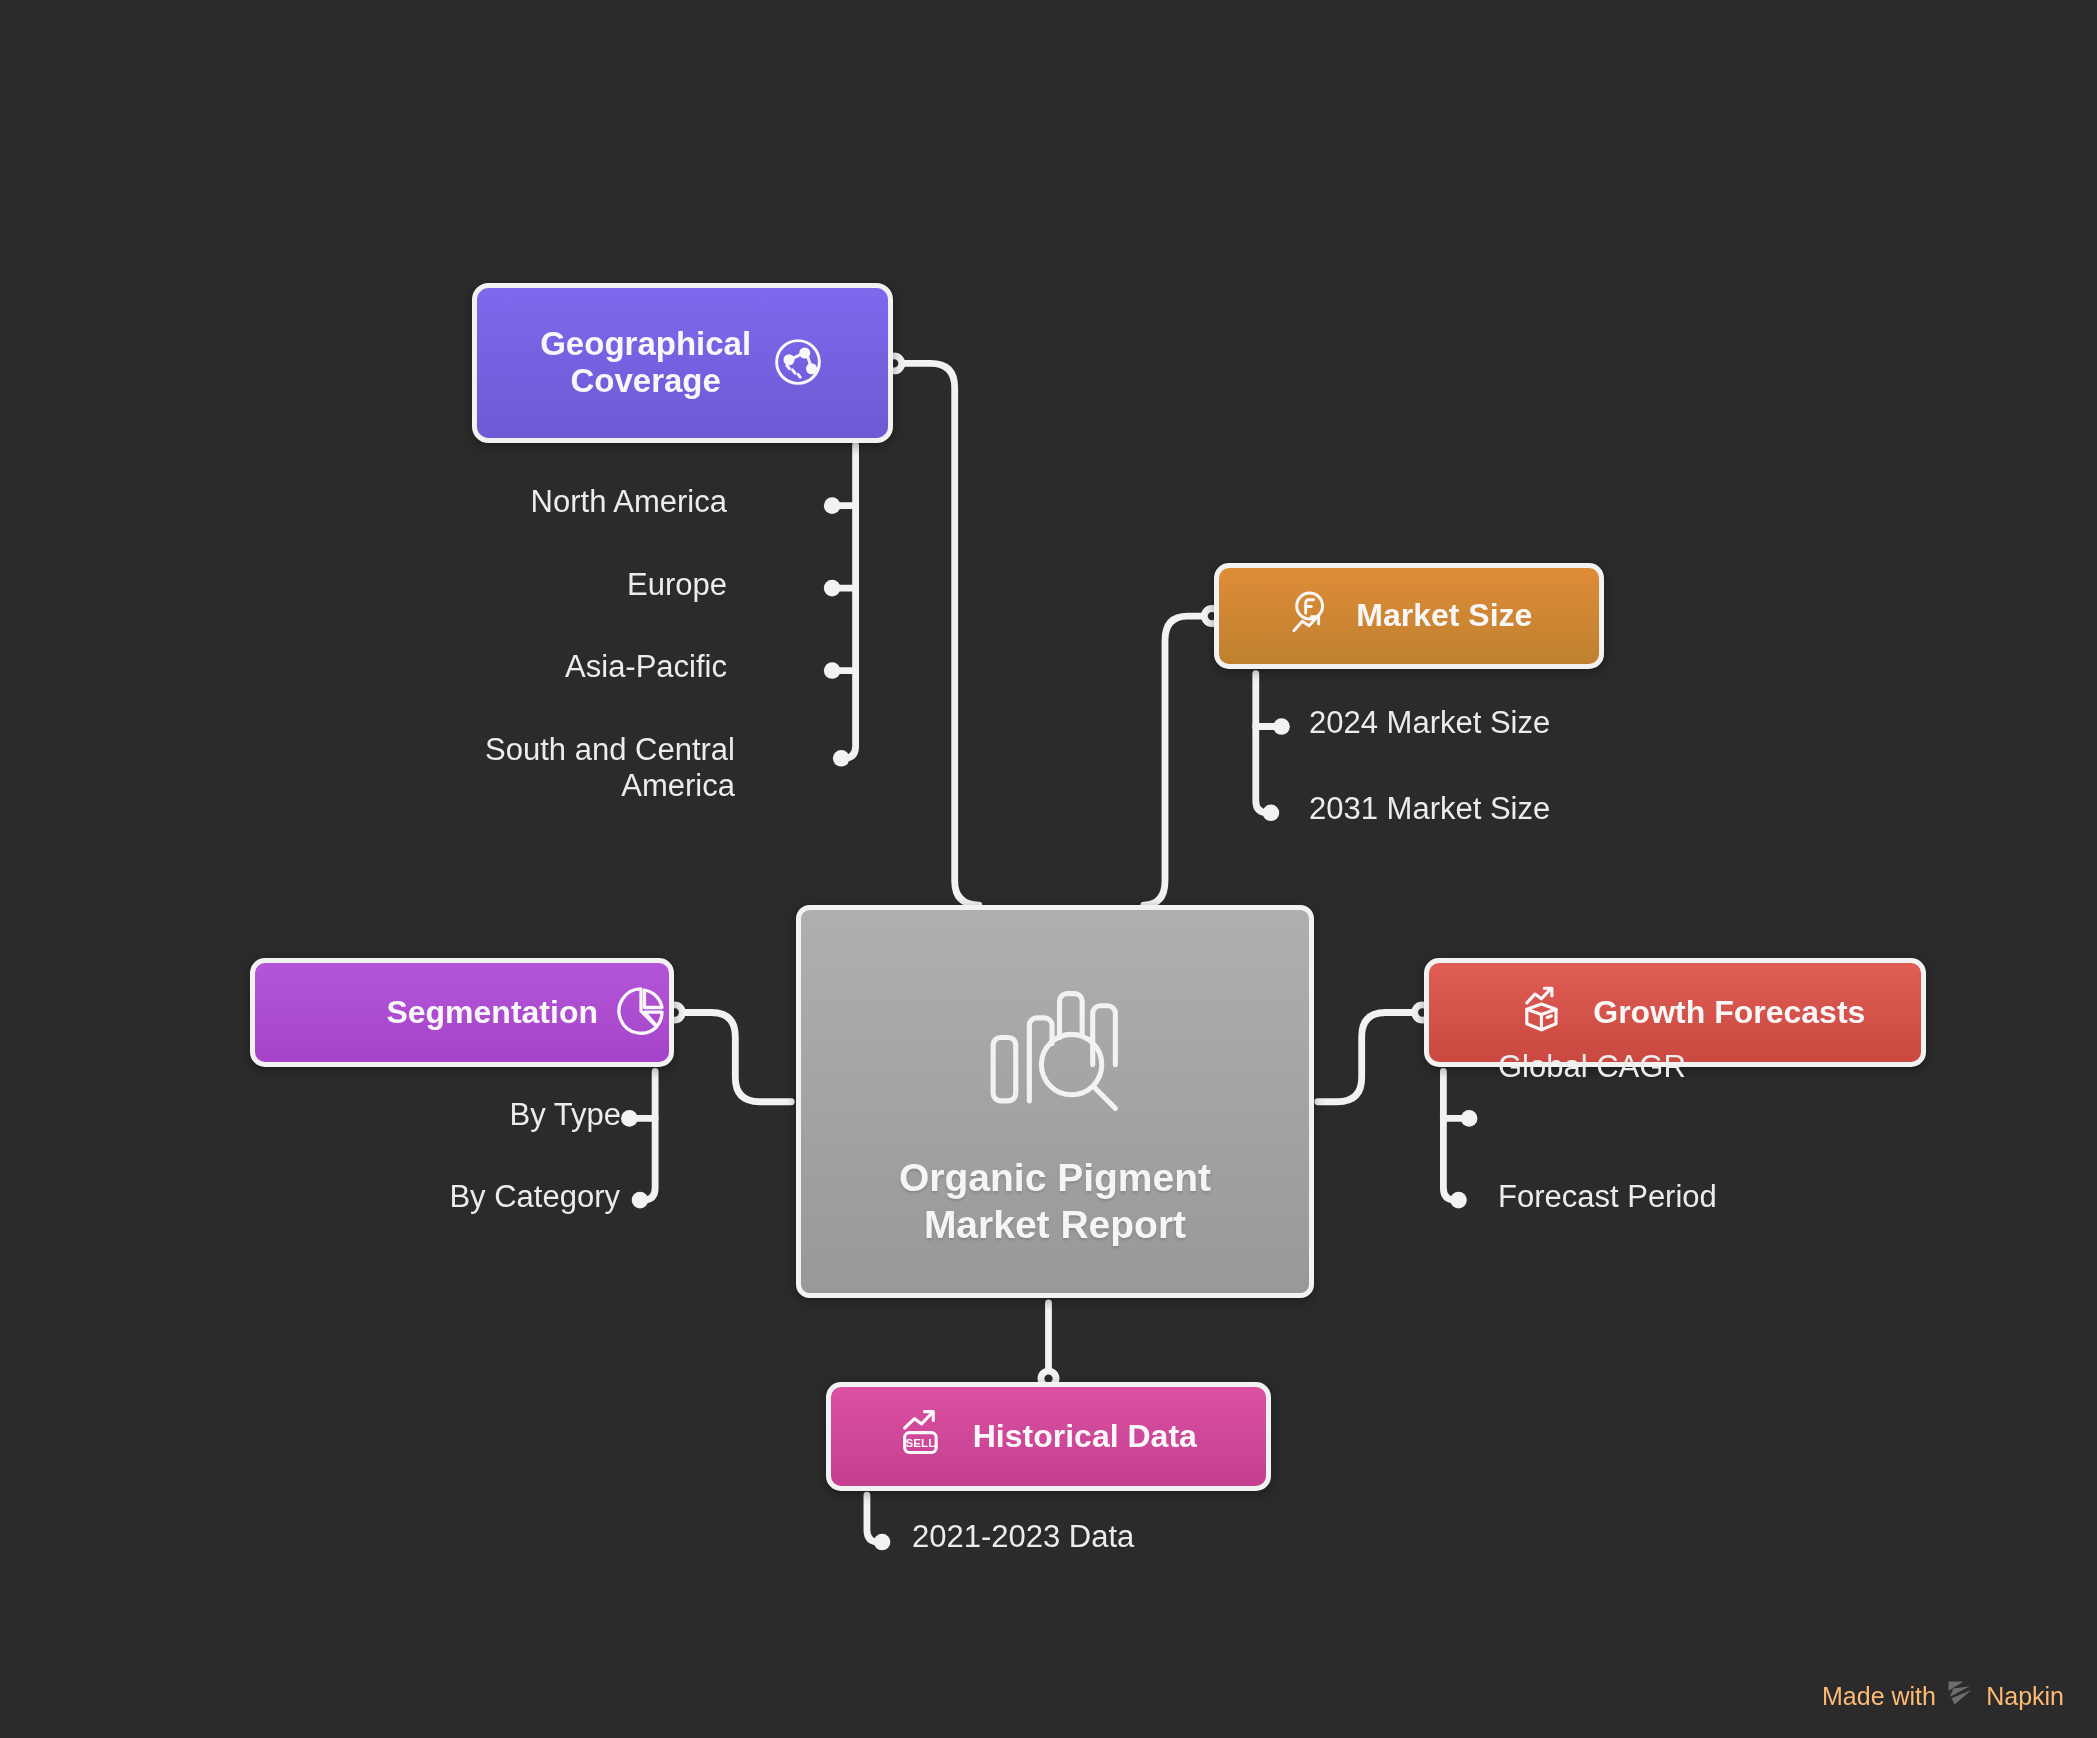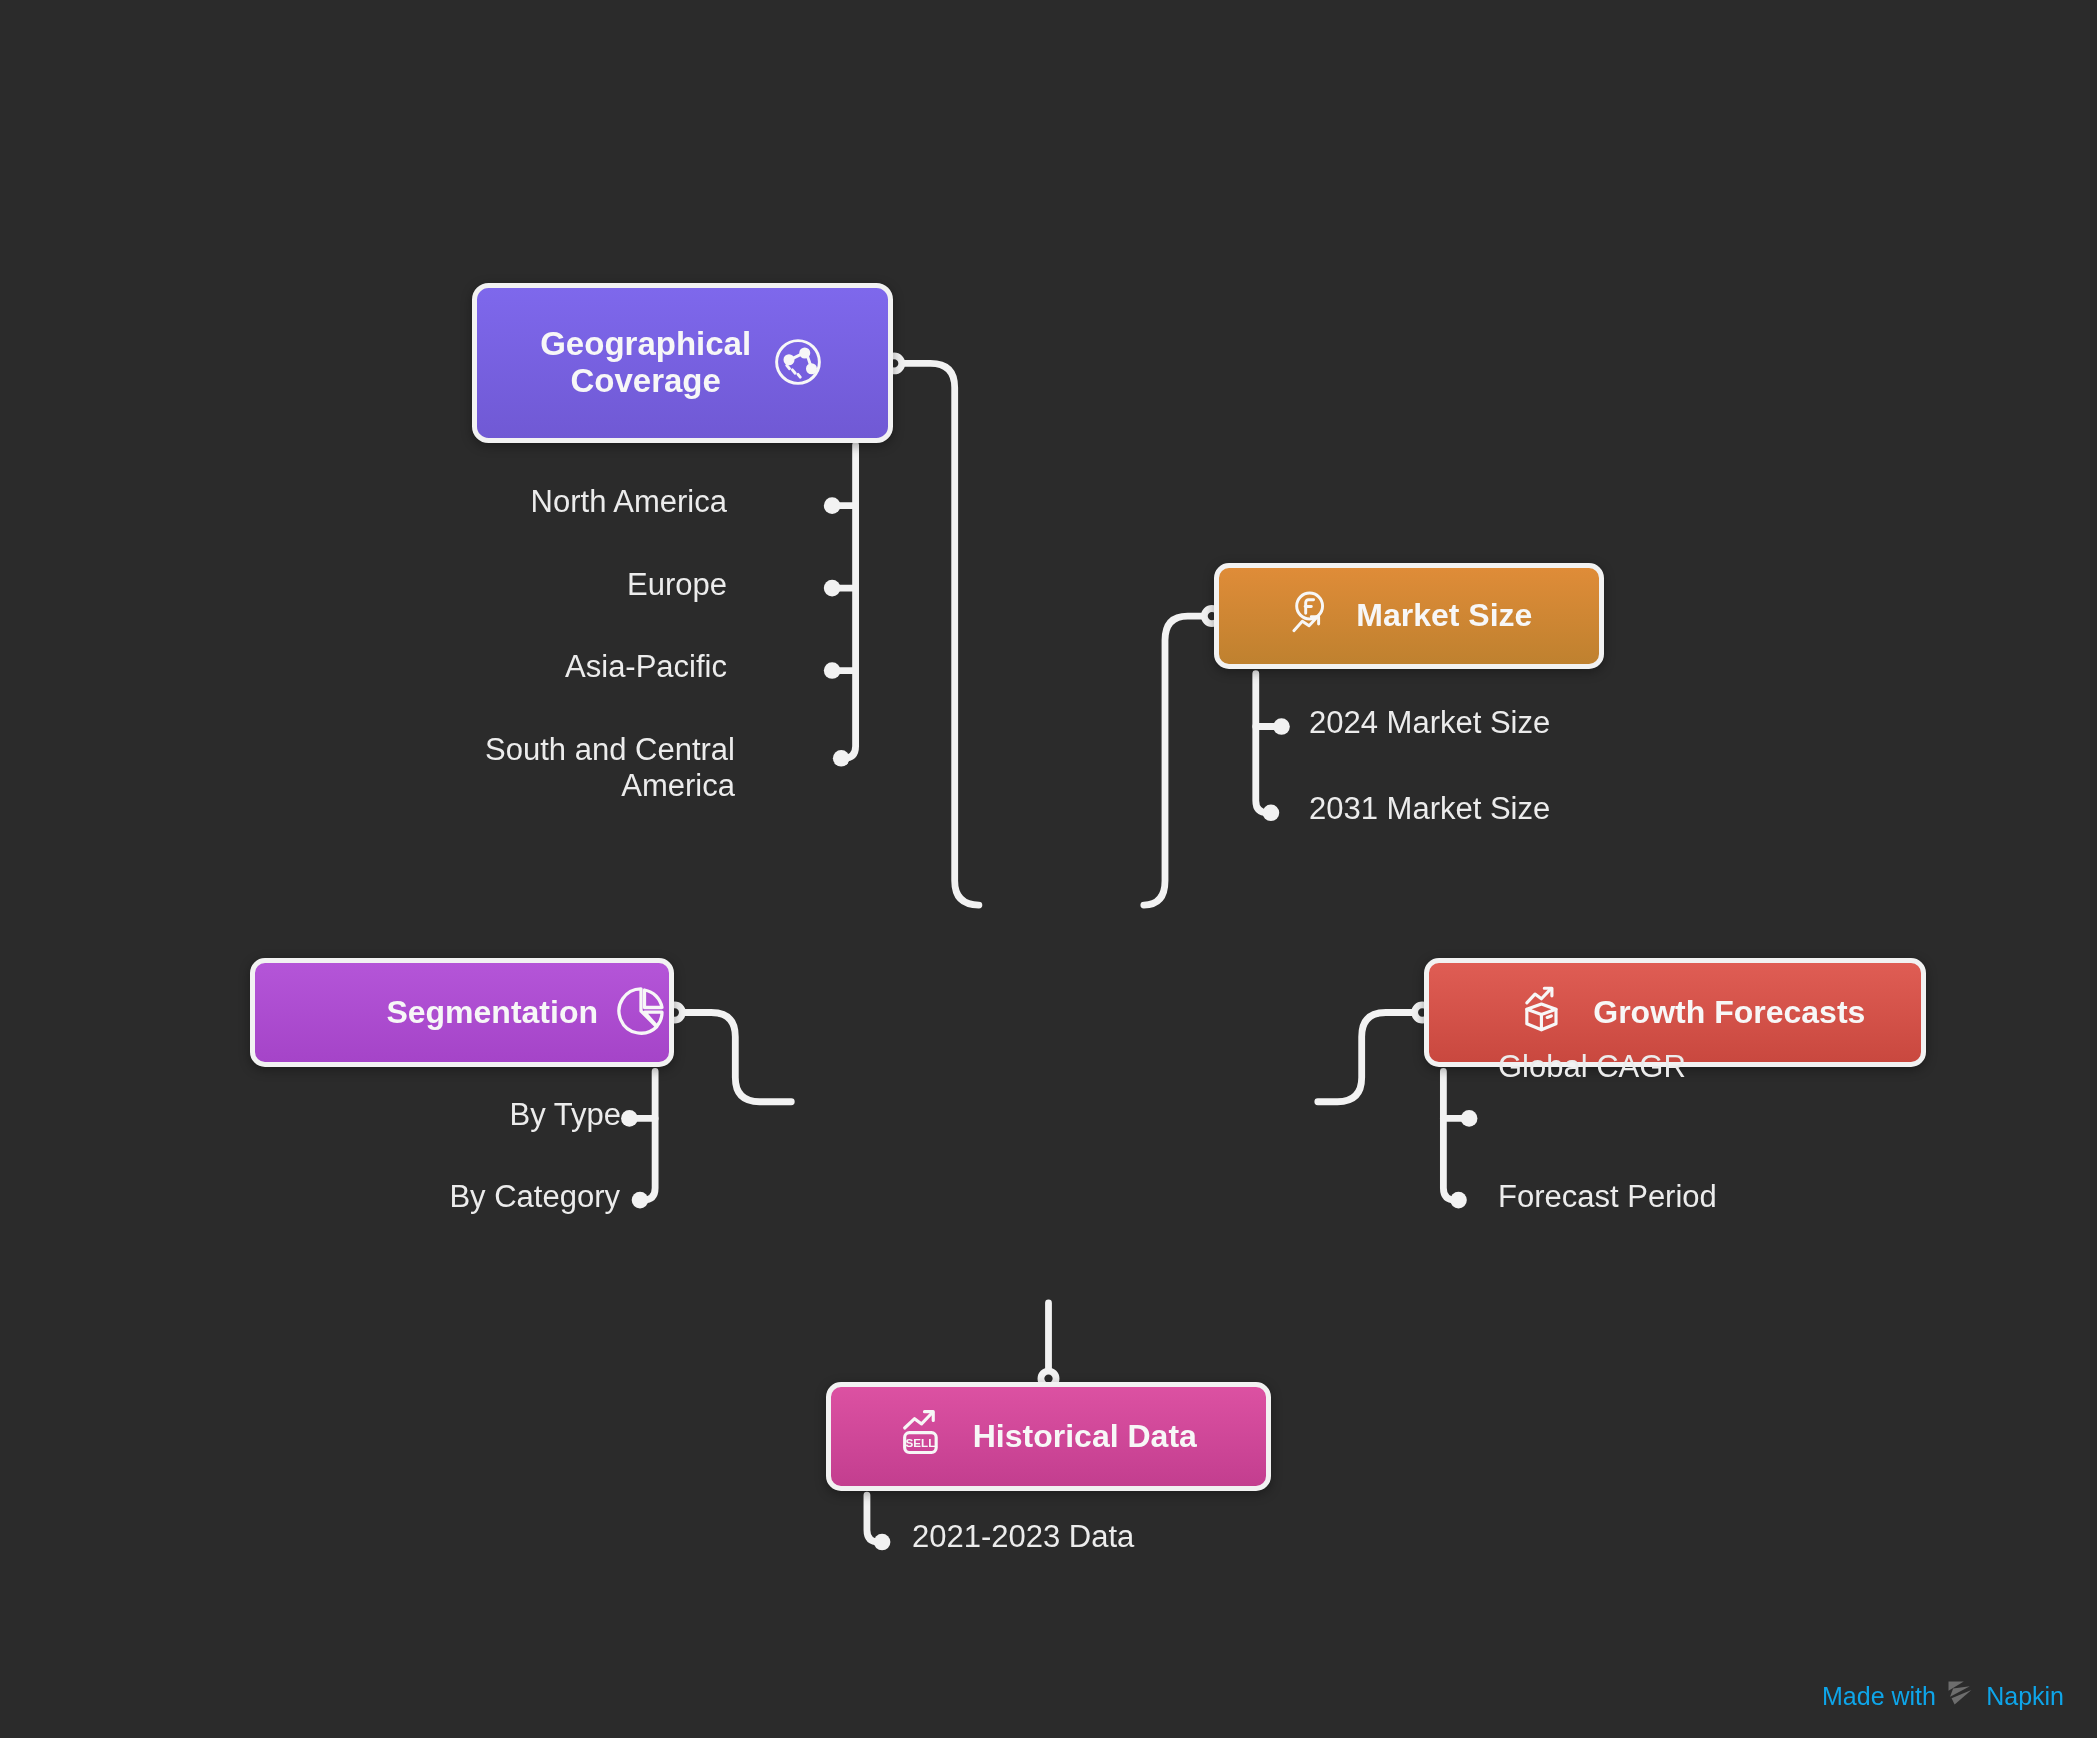--- a/index.html
+++ b/index.html
@@ -126,21 +126,21 @@
   .leaf.right-al { text-align: right; }
   .leaf.left-al  { text-align: left; }
 
   
   #watermark {
     position: absolute;
     right: 33px; bottom: 27px;
     display: flex;
     align-items: center;
     gap: 10.6px;
-    color: #0ea5e9;
+    color: #fdba74;
     font-size: 25px;
   }
   #watermark .wm-logo { display: block; }
 </style>
 </head>
 <body>
 
 <div id="stage">
 
 
@@ -190,20 +190,34 @@
       <circle cx="1694" cy="960" r="11"></circle>
       <circle cx="1680" cy="1074" r="11"></circle>
       <circle cx="832" cy="1478" r="11"></circle>
       <circle cx="846" cy="1586" r="11"></circle>
       <circle cx="1942" cy="1478" r="11"></circle>
       <circle cx="1928" cy="1586" r="11"></circle>
       <circle cx="1166" cy="2038" r="11"></circle>
     </g>
   </svg>
 
+  <div class="node" id="node-center">
+    <span class="nicon center-icon">
+      <svg width="166" height="151" viewBox="0 0 110 100" fill="none" stroke="#f2f2f2" stroke-width="3.4" stroke-linecap="round" stroke-linejoin="round">
+        <rect x="14" y="44" width="15" height="42" rx="5"></rect>
+        <path d="M38 86 V36 a5 5 0 0 1 5-5 h5 a5 5 0 0 1 5 5 v12"></path>
+        <path d="M58 44 V20 a5 5 0 0 1 5-5 h5 a5 5 0 0 1 5 5 v22"></path>
+        <path d="M80 62 V28 a5 5 0 0 1 5-5 h5 a5 5 0 0 1 5 5 v34"></path>
+        <circle cx="66" cy="62" r="20"></circle>
+        <path d="M80.5 76.5 L95 91"></path>
+      </svg>
+    </span>
+    <span class="label">Organic Pigment
+Market Report</span>
+  </div>
 
   <div class="node" id="node-geo">
     <span class="label">Geographical
 Coverage</span>
     <span class="nicon">
       <svg width="54" height="54" viewBox="0 0 48 48" fill="none" stroke="#f7f7f7" stroke-width="2.6" stroke-linecap="round" stroke-linejoin="round">
         <circle cx="24" cy="24" r="19"></circle>
         <circle cx="16" cy="22" r="3.6" fill="#f7f7f7"></circle>
         <circle cx="30" cy="16" r="3.6" fill="#f7f7f7"></circle>
         <circle cx="36" cy="30" r="3.6" fill="#f7f7f7"></circle>

